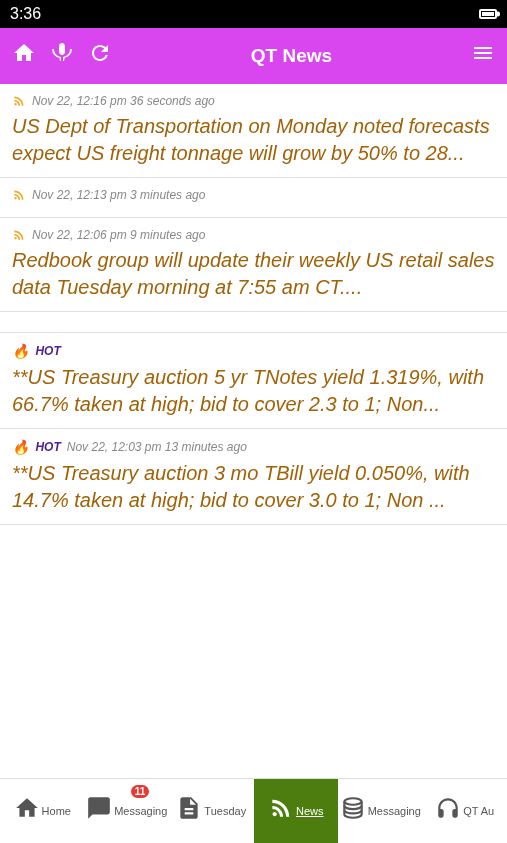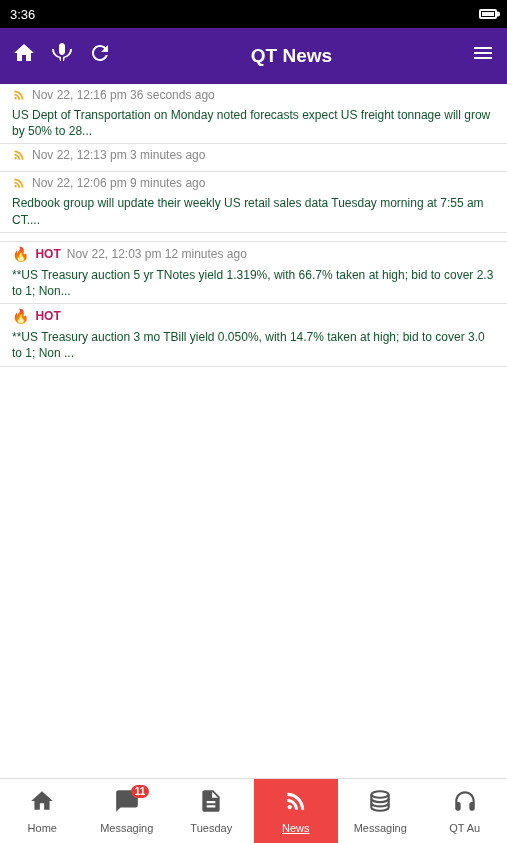--- a/index.html
+++ b/index.html
@@ -10,21 +10,21 @@
       background: #fff;
       overflow: hidden;
       display: flex;
       flex-direction: column;
     }
 
     
     .status-bar {
       background: #000;
       color: #fff;
-      font-size: 13px;
+      font-size: 16px;
       padding: 4px 10px;
       display: flex;
       justify-content: space-between;
       align-items: center;
       height: 28px;
       flex-shrink: 0;
     }
     .status-bar-right {
       display: flex;
       align-items: center;
@@ -54,21 +54,21 @@
       position: absolute;
       left: 1px;
       top: 1px;
       bottom: 1px;
       right: 1px;
       background: #fff;
     }
 
     
     .header {
-      background: #4c1d95;
+      background: #d946ef;
       display: flex;
       align-items: center;
       padding: 0 12px;
       height: 56px;
       flex-shrink: 0;
     }
     .header-icons-left {
       display: flex;
       gap: 14px;
       align-items: center;
@@ -87,73 +87,73 @@
     }
 
     
     .news-list {
       flex: 1;
       overflow-y: auto;
       background: #fff;
     }
     .news-item {
       border-bottom: 1px solid #e0e0e0;
-      padding: 4px 12px;
+      padding: 10px 12px;
+      font-style: italic;
     }
     .news-meta {
       display: flex;
       align-items: center;
       gap: 6px;
       margin-bottom: 5px;
     }
     .rss-icon {
       width: 14px;
       height: 14px;
       flex-shrink: 0;
     }
     .news-time {
       font-size: 12px;
       color: #888;
     }
     .news-title {
-      font-size: 12px;
-      color: #14532d;
+      font-size: 20px;
+      color: #a16207;
       line-height: 1.35;
     }
     .hot-label {
       font-size: 12px;
       font-weight: bold;
-      color: #be185d;
+      color: #4c1d95;
     }
     .fire-icon {
       font-size: 14px;
     }
 
     
     .bottom-nav {
       background: #fff;
       border-top: 1px solid #ddd;
       display: flex;
       height: 65px;
       flex-shrink: 0;
     }
     .nav-item {
       flex: 1;
       display: flex;
-      flex-direction: column;
       align-items: center;
       justify-content: center;
       cursor: pointer;
       gap: 2px;
       font-size: 11px;
       color: #555;
       position: relative;
     }
     .nav-item.active {
-      background: #ef4444;
+      background: #4d7c0f;
       color: #fff;
       text-decoration: underline;
     }
     .nav-item.active .nav-label {
       color: #fff;
     }
     .nav-icon {
       font-size: 22px;
     }
     .nav-item.active .nav-icon {
@@ -244,29 +244,29 @@
 
     <div class="news-title">Redbook group will update their weekly US retail sales data Tuesday morning at 7:55 am CT....</div>
   </div>
     <div class="news-item">
 
   </div>
     <div class="news-item">
       <div class="news-meta">
         <span class="fire-icon">🔥</span>
         <span class="hot-label">HOT</span>
-        <span class="news-time">Nov 22, 12:03 pm 12 minutes ago</span>
       </div>
 
     <div class="news-title">**US Treasury auction 5 yr TNotes yield 1.319%, with 66.7% taken at high; bid to cover 2.3 to 1; Non...</div>
   </div>
     <div class="news-item">
       <div class="news-meta">
         <span class="fire-icon">🔥</span>
         <span class="hot-label">HOT</span>
+        <span class="news-time">Nov 22, 12:03 pm 13 minutes ago</span>
       </div>
 
     <div class="news-title">**US Treasury auction 3 mo TBill yield 0.050%, with 14.7% taken at high; bid to cover 3.0 to 1; Non ...</div>
   </div>
   </div>
 
 <div class="bottom-nav" id="bottom-nav">
 <div class="nav-item">
 
     <span class="nav-icon" style="color:#555"><svg width="26" height="26" viewBox="0 0 24 24">

